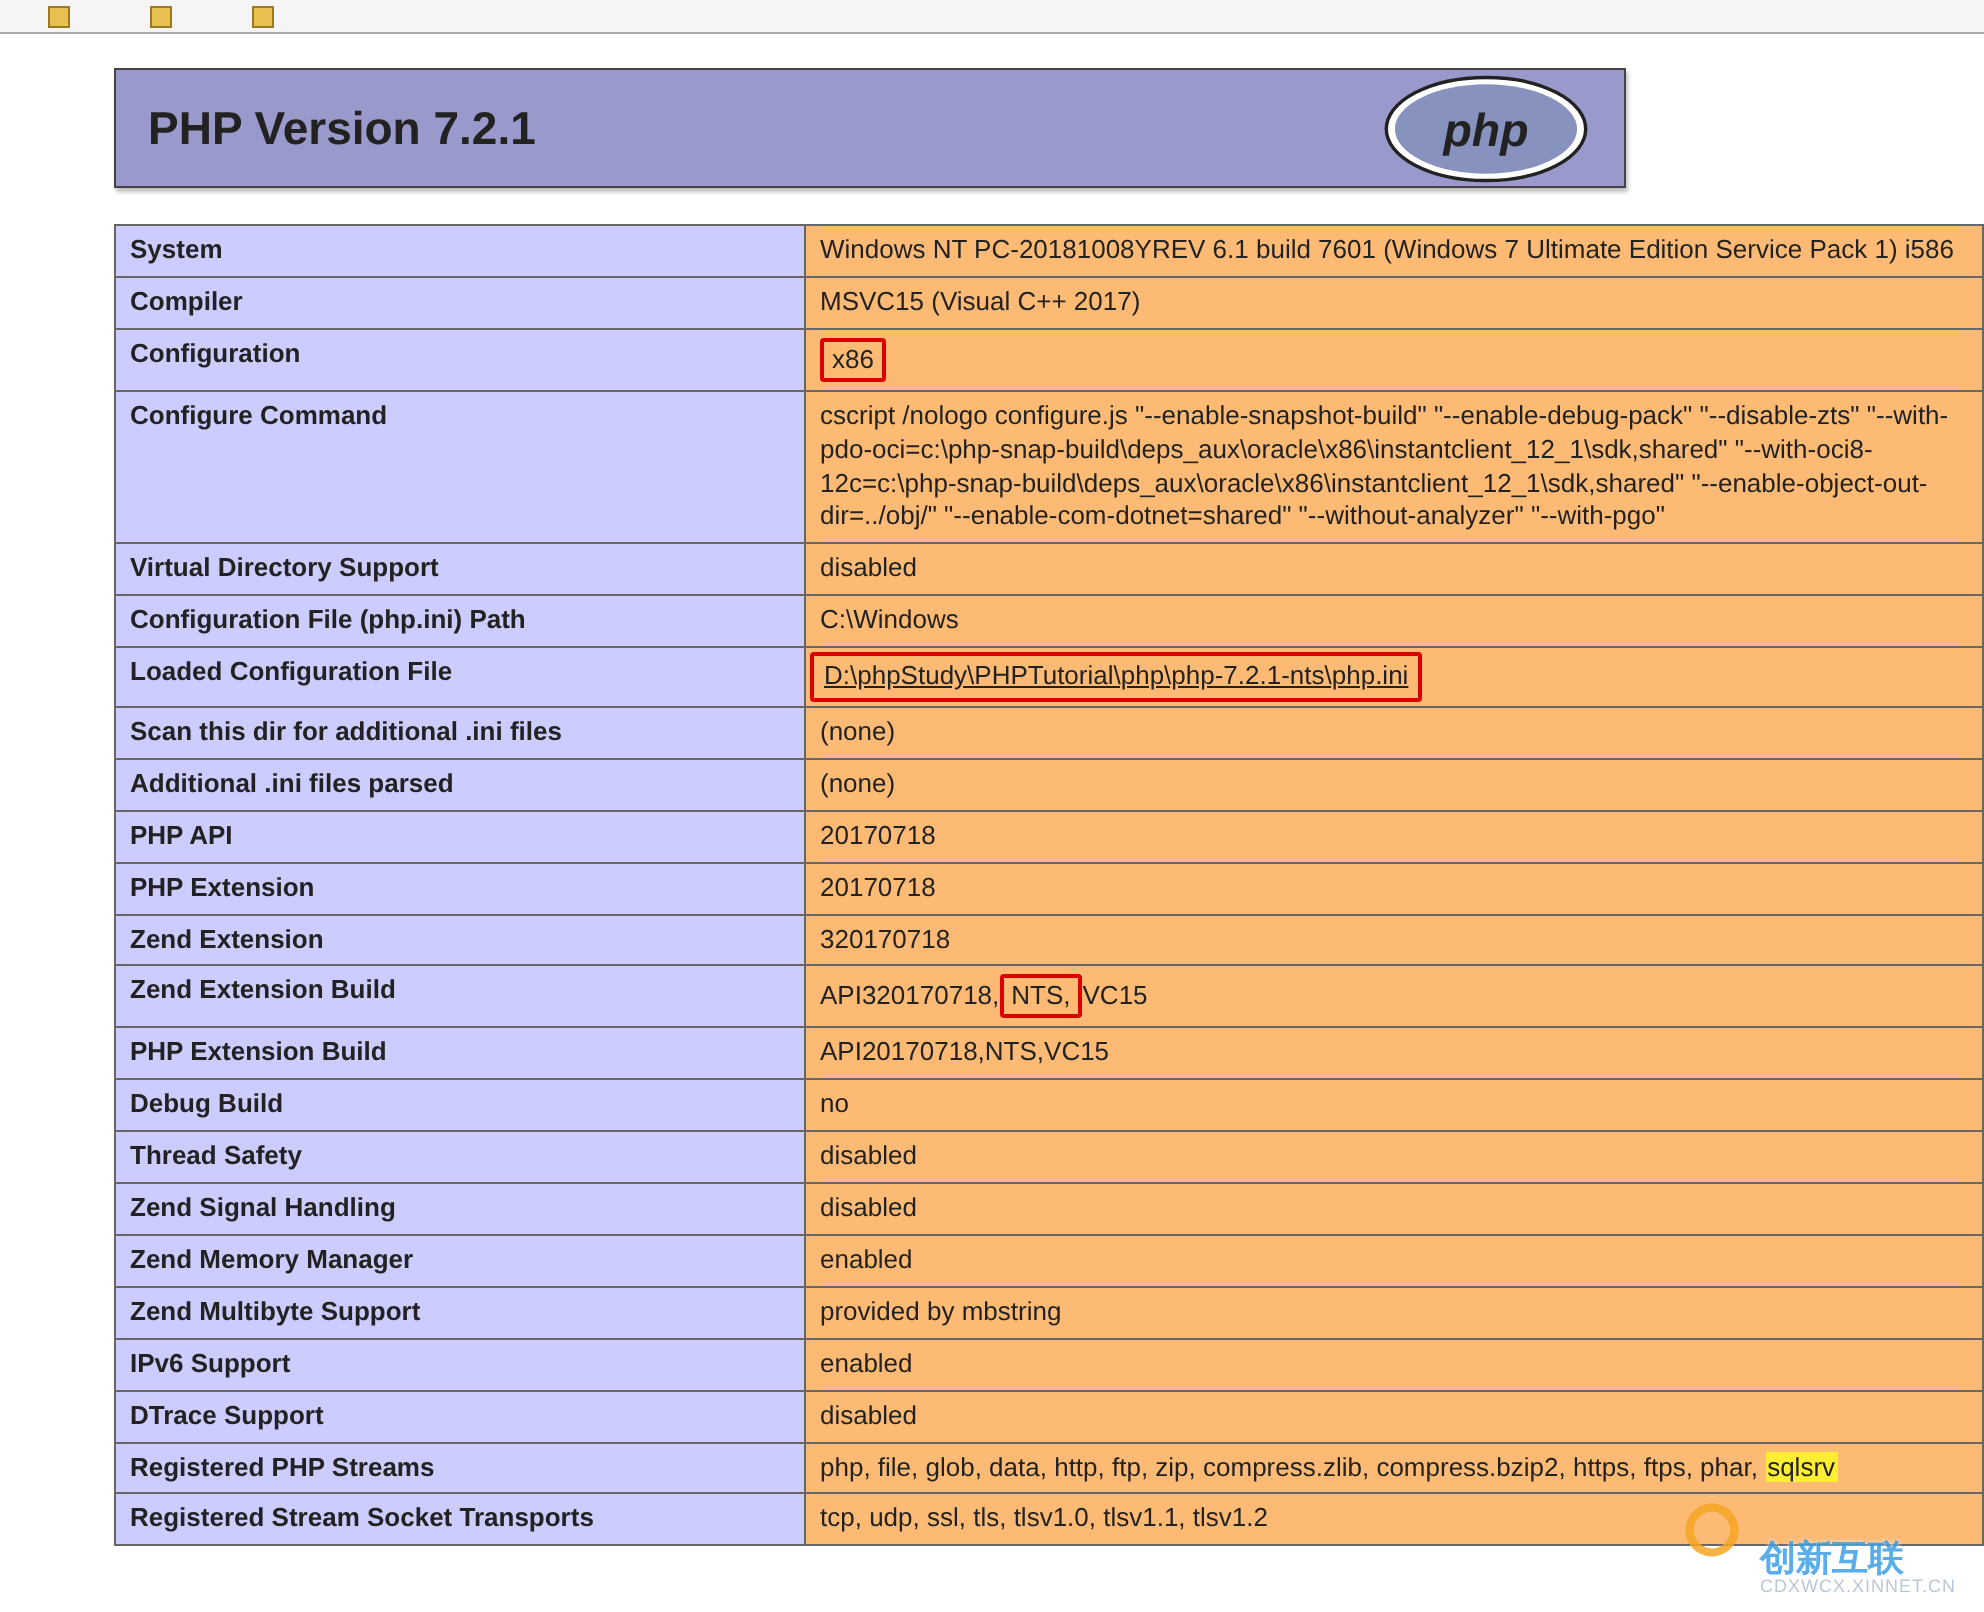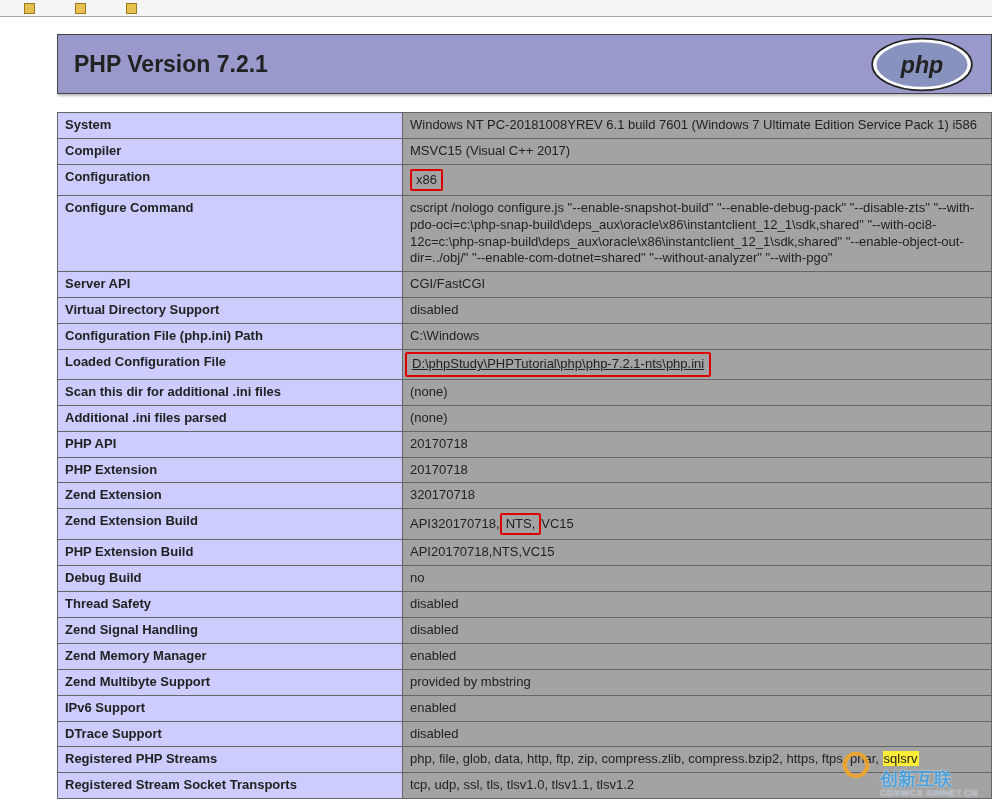--- a/index.html
+++ b/index.html
@@ -1,27 +1,27 @@
 <!DOCTYPE html>
 <html><head>
 <meta charset="utf-8">
 <style>
   * { box-sizing: border-box; margin: 0; padding: 0; }
   body { font-family: Arial, "Microsoft YaHei", sans-serif; background: #fff; font-size: 13px; color: #222; width: 992px; }
   .browser-top { height: 17px; border-bottom: 1px solid #aaa; background: #f5f5f5; display: flex; align-items: center; gap: 40px; padding-left: 24px; font-size: 11px; color: #444; }
   .tab-icon { width: 11px; height: 11px; background: #e8c050; border: 1px solid #9a7a20; display: inline-block; }
   .content-wrap { padding: 17px 0 0 57px; }
-  .header-banner { width: 935px; background: #9999cc; border: 1px solid #444; display: flex; align-items: center; justify-content: space-between; padding: 0 16px; height: 60px; box-shadow: 1px 2px 2px rgba(0,0,0,.25); }
+  .header-banner { width: 756px; background: #9999cc; border: 1px solid #444; display: flex; align-items: center; justify-content: space-between; padding: 0 16px; height: 60px; box-shadow: 1px 2px 2px rgba(0,0,0,.25); }
   .header-title { font-size: 23px; font-weight: bold; color: #222; }
   .php-logo { width: 106px; height: 55px; }
   .gap { height: 18px; }
   table.info { width: 935px; border-collapse: collapse; box-shadow: 1px 2px 2px rgba(0,0,0,.25); }
   table.info td { border: 1px solid #666; padding: 4px 7px; vertical-align: top; line-height: 1.3; }
   td.e { background: #ccccff; width: 345px; font-weight: bold; }
-  td.v { background: #a3a3a3; word-break: break-word; }
+  td.v { background: #fdba74; word-break: break-word; }
   .hl-box { display: inline-block; border: 2px solid #d00; border-radius: 2px; padding: 0 4px; line-height: 18px; }
   .hl-row-box { border: 2px solid #d00; border-radius: 2px; padding: 2px 5px; margin: -2px -5px; display: inline-block; text-decoration: underline; }
   .hl-yellow { background: #ffee33; padding: 0 1px; }
   .watermark { position: fixed; right: 14px; bottom: 8px; display: flex; align-items: center; gap: 8px; opacity: .85; }
   .wm-icon { width: 32px; height: 32px; }
   .wm-text { color: #3ca0e6; font-weight: bold; font-size: 18px; line-height: 1.05; text-shadow: 0 0 2px #fff; margin-top: 38px; }
   .wm-text small { display: block; font-size: 9px; color: #aebed0; font-weight: normal; letter-spacing: .5px; }
 </style>
 </head>
 <body>
@@ -55,24 +55,20 @@
           <td class="e">Compiler</td>
           <td class="v">MSVC15 (Visual C++ 2017)</td>
         </tr>
         <tr>
           <td class="e">Configuration</td>
           <td class="v"><span class="hl-box">x86</span></td>
         </tr>
         <tr>
           <td class="e">Configure Command</td>
           <td class="v">cscript /nologo configure.js "--enable-snapshot-build" "--enable-debug-pack" "--disable-zts" "--with-pdo-oci=c:\php-snap-build\deps_aux\oracle\x86\instantclient_12_1\sdk,shared" "--with-oci8-12c=c:\php-snap-build\deps_aux\oracle\x86\instantclient_12_1\sdk,shared" "--enable-object-out-dir=../obj/" "--enable-com-dotnet=shared" "--without-analyzer" "--with-pgo"</td>
-        </tr>
-        <tr>
-          <td class="e">Server API</td>
-          <td class="v">CGI/FastCGI</td>
         </tr>
         <tr>
           <td class="e">Virtual Directory Support</td>
           <td class="v">disabled</td>
         </tr>
         <tr>
           <td class="e">Configuration File (php.ini) Path</td>
           <td class="v">C:\Windows</td>
         </tr>
         <tr>

